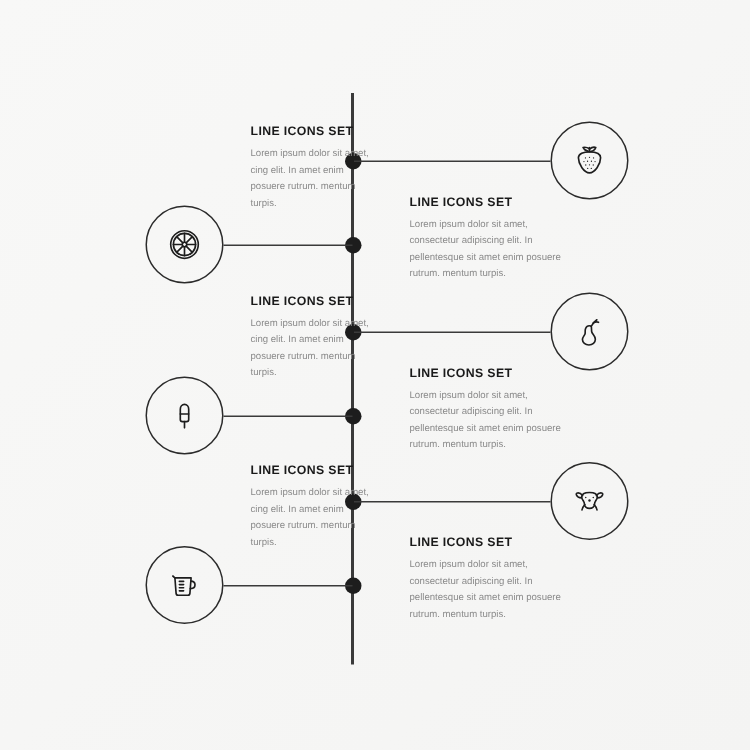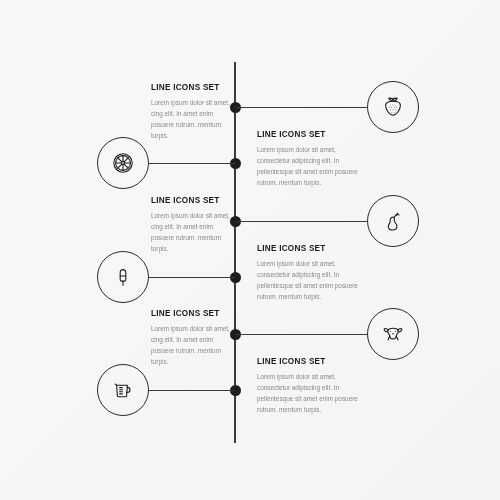--- a/index.html
+++ b/index.html
@@ -61,20 +61,21 @@
     justify-content: center;
   }
   .icon-circle svg {
     display: block;
   }
 
   
   .text-block {
     position: absolute;
     width: 84px;
+    margin-left: 16px;
   }
   .text-block.right {
     width: 103px;
   }
   .text-block .heading {
     font-size: 8.2px;
     font-weight: bold;
     color: #1a1a1a;
     letter-spacing: 0.25px;
     margin: 0 0 5px 0;

